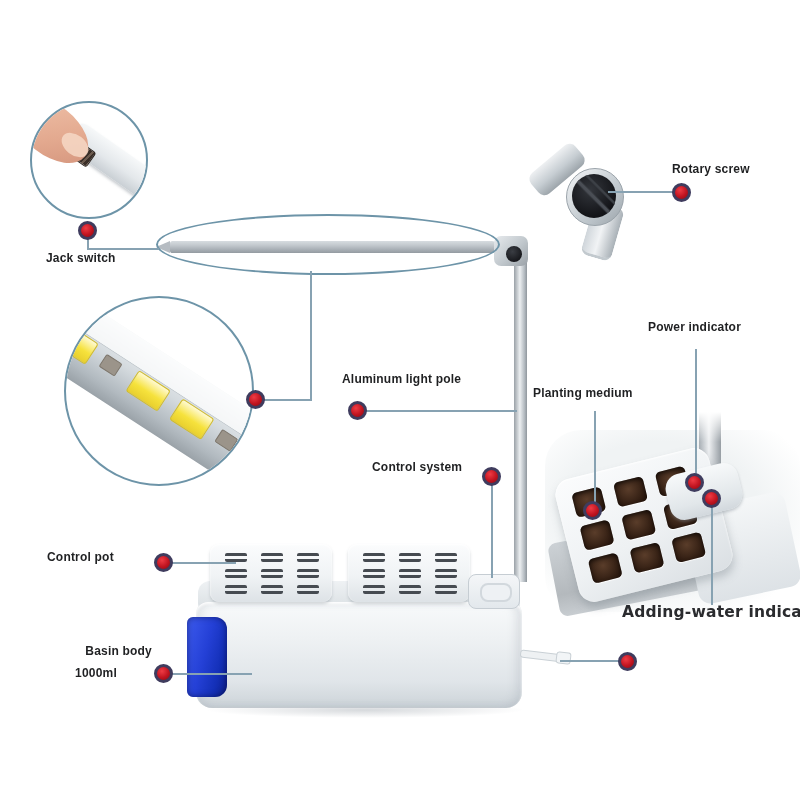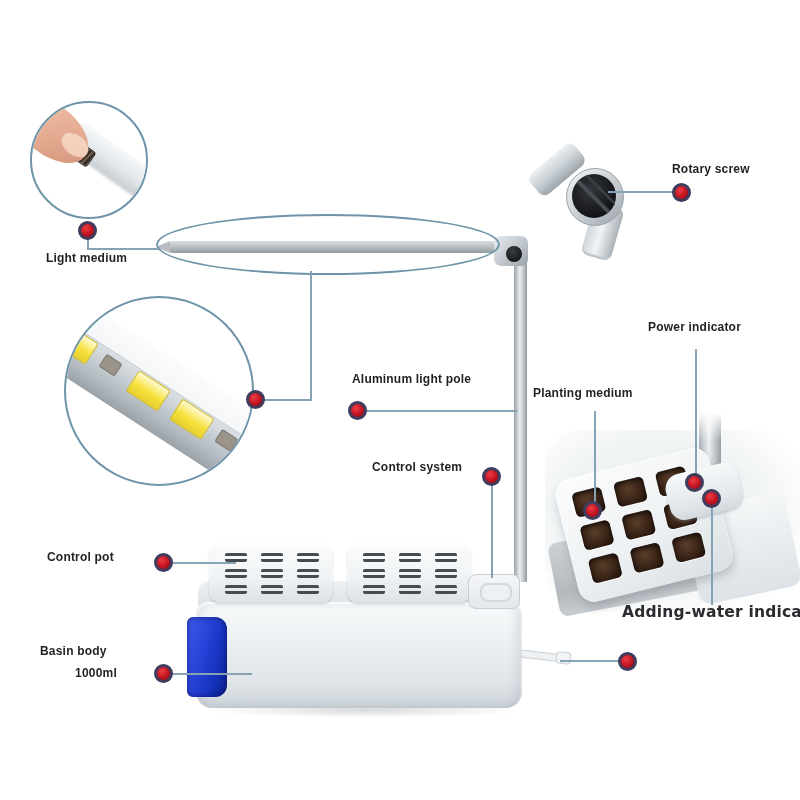--- a/index.html
+++ b/index.html
@@ -214,24 +214,24 @@
   <div class="dot" style="left:246px;top:390px;"></div>
   <div class="dot" style="left:348px;top:401px;"></div>
   <div class="dot" style="left:482px;top:467px;"></div>
   <div class="dot" style="left:583px;top:501px;"></div>
   <div class="dot" style="left:685px;top:473px;"></div>
   <div class="dot" style="left:702px;top:489px;"></div>
   <div class="dot" style="left:618px;top:652px;"></div>
   <div class="dot" style="left:154px;top:553px;"></div>
   <div class="dot" style="left:154px;top:664px;"></div>
 
-  <div class="lbl" style="left:46px;top:251px;">Light medium</div>
+  <div class="lbl" style="left:46px;top:251px;">Jack switch</div>
   <div class="lbl" style="left:672px;top:162px;">Rotary screw</div>
   <div class="lbl" style="left:648px;top:320px;">Power indicator</div>
-  <div class="lbl" style="left:352px;top:372px;">Aluminum light pole</div>
+  <div class="lbl" style="left:342px;top:372px;">Aluminum light pole</div>
   <div class="lbl" style="left:533px;top:386px;">Planting medium</div>
   <div class="lbl" style="left:372px;top:460px;">Control system</div>
   <div class="lbl" style="left:47px;top:550px;">Control pot</div>
   <div class="lbl soft" style="left:622px;top:603px;">Adding-water indicator</div>
-  <div class="lbl" style="left:40px;top:644px;width:112px;text-align:left;">Basin body</div>
+  <div class="lbl" style="left:40px;top:644px;width:112px;text-align:right;">Basin body</div>
   <div class="lbl" style="left:40px;top:666px;width:112px;text-align:center;">1000ml</div>
 
 </div>
 
 </body></html>

